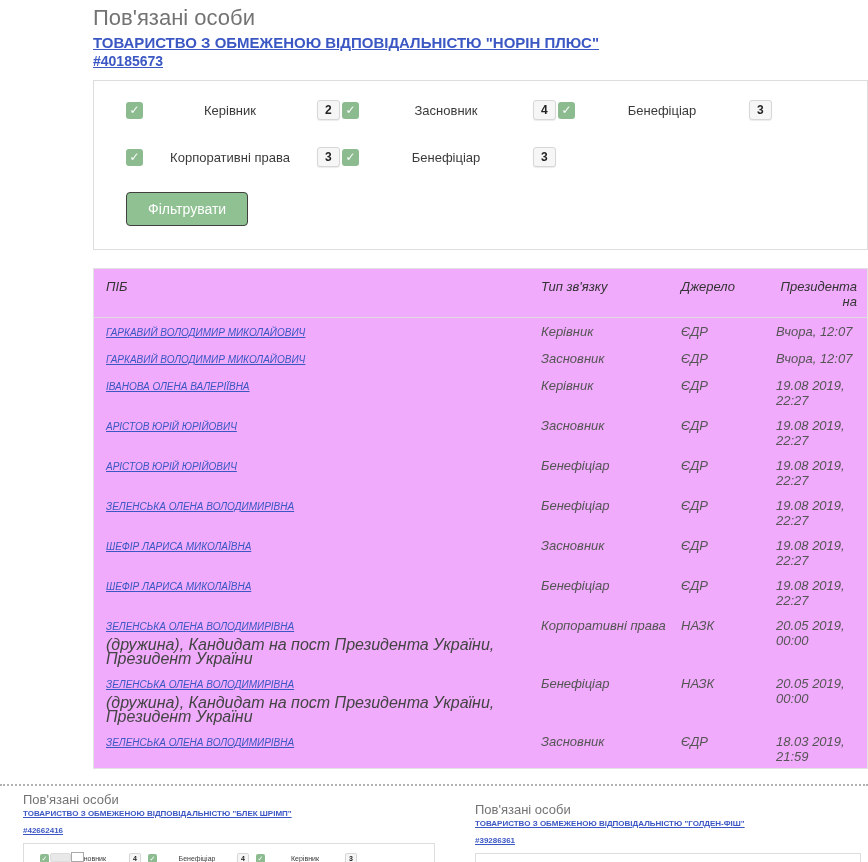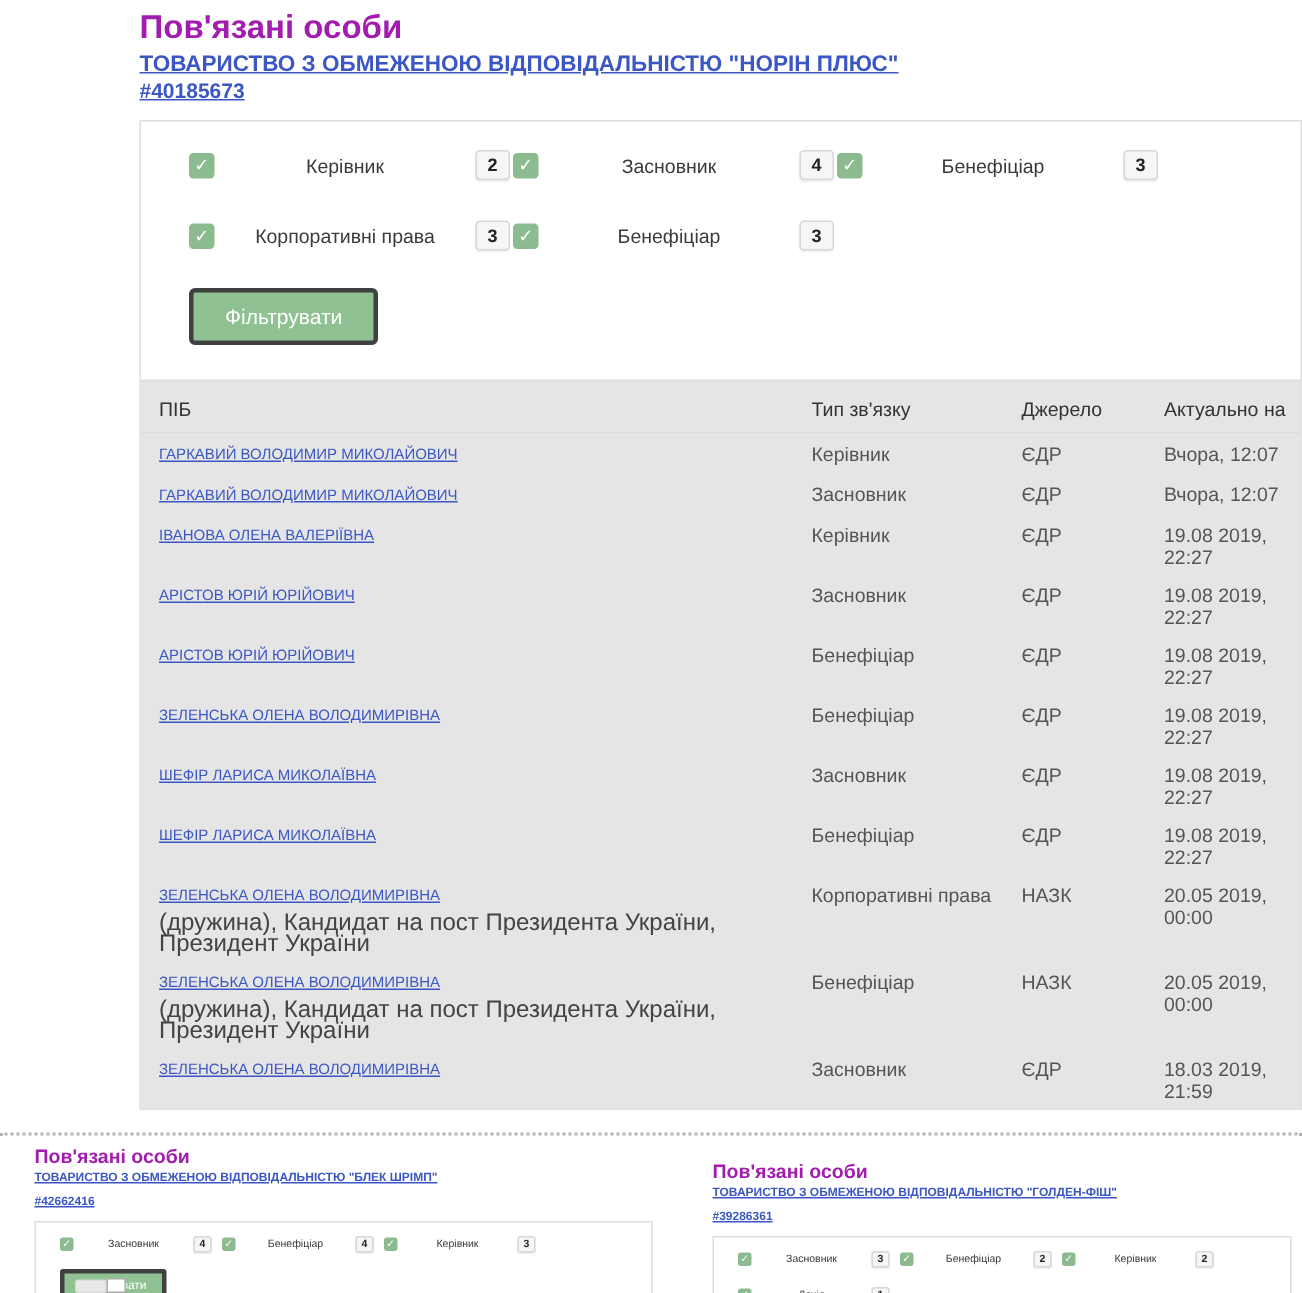--- a/index.html
+++ b/index.html
@@ -4,36 +4,36 @@
 <style>
   * { margin:0; padding:0; box-sizing:border-box; }
   html,body { background:#fff; }
   body {
     width:868px; height:862px; overflow:hidden; position:relative;
     font-family:"Liberation Sans","DejaVu Sans",sans-serif; color:#333;
   }
   a { cursor:pointer; }
 
   
-  .section-title { font-size:22px; font-weight:bold; color:#a21caf; line-height:26px; }
+  .section-title { font-size:22px; font-weight:normal; color:#737373; line-height:26px; }
   .company-link  { display:block; font-size:15px; font-weight:bold; color:var(--blue); text-decoration:underline; margin-top:3px; line-height:18px; }
   .code-link     { display:inline-block; font-size:14px; font-weight:bold; color:var(--blue); text-decoration:underline; line-height:17px; }
 
   .filterbox { border:1px solid #ddd; margin-top:10px; padding:19px 10px 23px 32px; background:#fff; }
   .filters   { display:grid; grid-template-columns:repeat(3,216px); row-gap:27px; }
   .fgroup    { display:grid; grid-template-columns:17px 150px 40px; column-gap:12px; align-items:center; }
   .cb  { width:17px; height:17px; background:var(--green); border-radius:3px; color:#fff;
          font-size:12px; line-height:17px; text-align:center; display:inline-block; }
   .flabel { font-size:13px; color:#3a3a3a; text-align:center; white-space:nowrap; }
   .fcount { justify-self:start; font-size:12px; font-weight:bold; color:#222; background:#f6f6f6;
             border:1px solid #d7d7d7; border-radius:3px; padding:2px 7px; box-shadow:0 1px 1px rgba(0,0,0,.08); }
-  .filterbtn { margin-top:25px; display:inline-block; background:var(--btn-green); border:3px solid #404040;
+  .filterbtn { margin-top:25px; display:inline-block; background:var(--btn-green); border:1px solid #404040;
                border-radius:4px; color:#fff; font-size:14px; padding:8px 21px; font-family:inherit; cursor:pointer; }
 
-  .tablebox { border:1px solid #e2e2e2; margin-top:0; background:#e5e5e5; }
+  .tablebox { border:1px solid #e2e2e2; margin-top:18px; background:#f0abfc;font-style:italic; }
   .thead, .trow { display:grid; grid-template-columns:435px 140px 95px 1fr; }
   .thead { padding:10px 10px 8px 12px; font-size:13px; color:#333; border-bottom:1px solid #ddd; }
   .trow  { padding:4px 10px 4px 12px; align-items:start; }
   .th-date { text-align:right; }
   .cell.name a { font-size:10px; color:var(--blue); text-decoration:underline; line-height:17px; }
   .sub   { font-size:16px; color:#444; margin-top:3px; line-height:14px; }
   .cell.type, .cell.source { font-size:13px; color:#555; padding-top:2px; }
   .cell.date { font-size:13px; color:#555; text-align:left; padding-top:2px; }
 
   
@@ -101,21 +101,21 @@
         </div>
       </div>
     <button class="filterbtn">Фільтрувати</button>
   </div>
 
   <div class="tablebox">
     <div class="thead">
       <span>ПІБ</span>
       <span>Тип зв'язку</span>
       <span>Джерело</span>
-      <span class="th-date">Актуально на</span>
+      <span class="th-date">Президента на</span>
     </div>
     <div>
         <div class="trow">
           <div class="cell name"><a>ГАРКАВИЙ ВОЛОДИМИР МИКОЛАЙОВИЧ</a></div>
           <div class="cell type">Керівник</div>
           <div class="cell source">ЄДР</div>
           <div class="cell date">Вчора, 12:07</div>
         </div>
         <div class="trow">
           <div class="cell name"><a>ГАРКАВИЙ ВОЛОДИМИР МИКОЛАЙОВИЧ</a></div>

